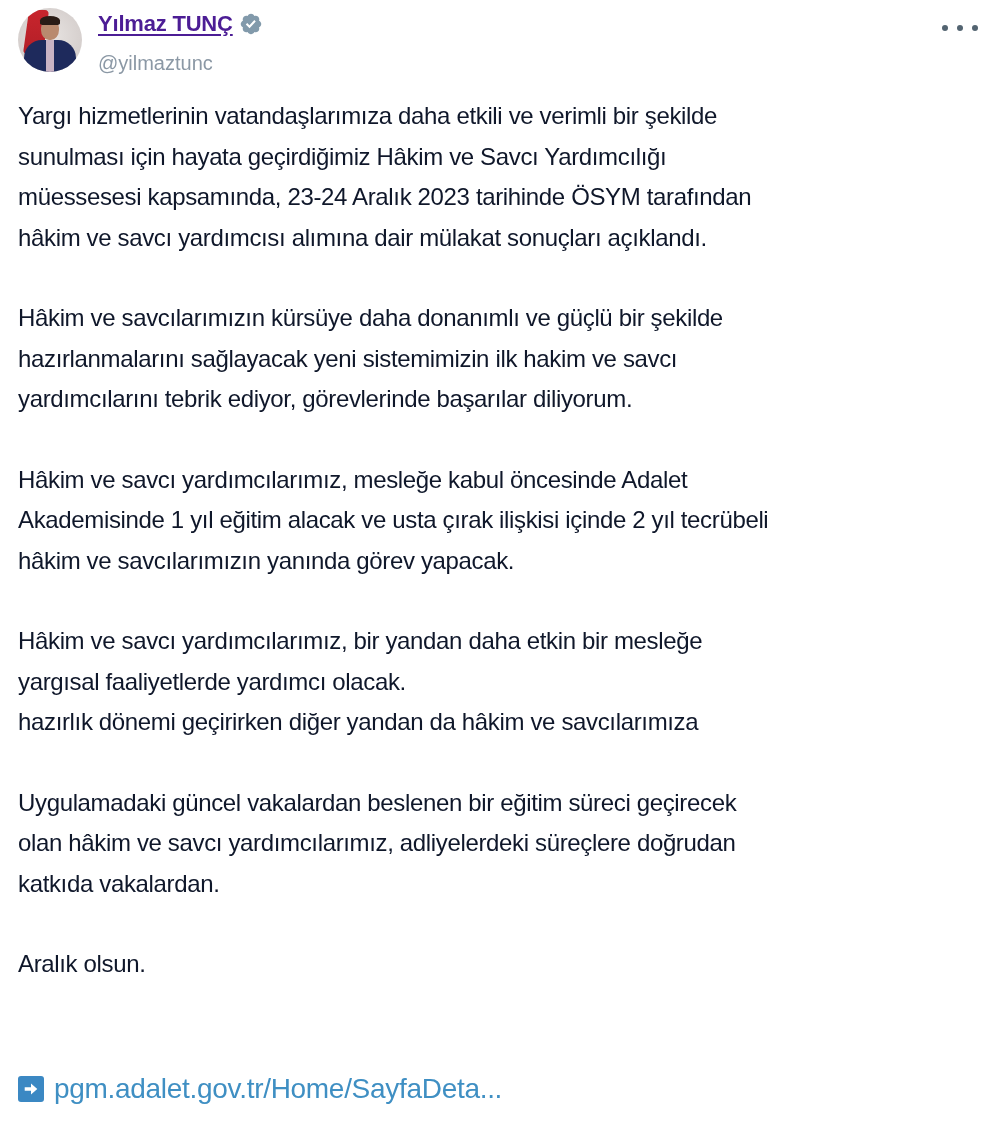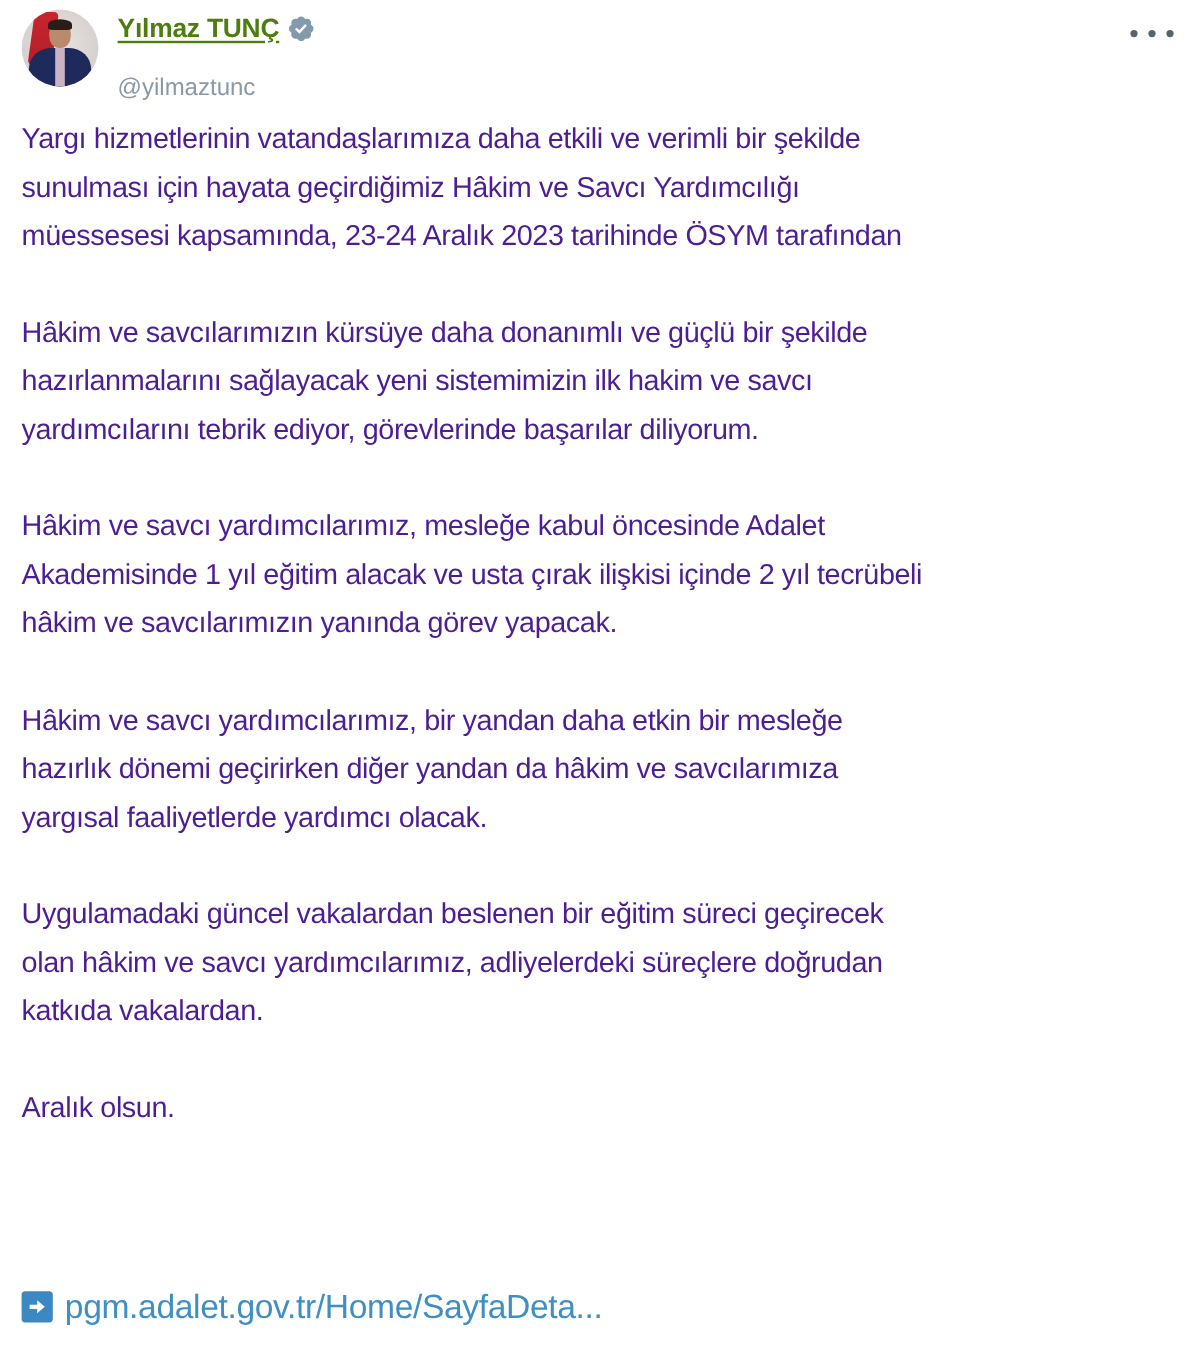--- a/index.html
+++ b/index.html
@@ -83,33 +83,33 @@
       top: 2px;
     }
     .name-row {
       display: flex;
       align-items: center;
       height: 28px;
     }
     .display-name {
       font-size: 22px;
       font-weight: bold;
-      color: #4d7c0f;
+      color: #4c1d95;
       text-decoration: underline;
       text-underline-offset: 3px;
       letter-spacing: -0.2px;
     }
     .verified {
       margin-left: 6px;
       width: 24px;
       height: 24px;
       display: inline-block;
     }
     .handle {
-      margin-top: 24px;
+      margin-top: 14px;
       font-size: 20px;
       color: #8b98a5;
     }
     .more {
       position: absolute;
       right: 12px;
       top: 10px;
       width: 36px;
       height: 20px;
       display: flex;
@@ -124,21 +124,21 @@
       background: #536471;
       display: block;
     }
     .tweet-body {
       position: absolute;
       left: 18px;
       top: 96px;
       width: 970px;
       font-size: 24px;
       line-height: 40.5px;
-      color: #4c1d95;
+      color: #0f172a;
       letter-spacing: -0.35px;
     }
     .para {
       margin: 0 0 40px 0;
     }
     .line {
       display: block;
       white-space: nowrap;
     }
     .link-row {
@@ -198,35 +198,36 @@
     <span></span>
     <span></span>
   </div>
 </div>
 
 <div class="tweet-body">
   <p class="para">
     <span class="line">Yargı hizmetlerinin vatandaşlarımıza daha etkili ve verimli bir şekilde</span>
     <span class="line">sunulması için hayata geçirdiğimiz Hâkim ve Savcı Yardımcılığı</span>
     <span class="line">müessesesi kapsamında, 23-24 Aralık 2023 tarihinde ÖSYM tarafından</span>
+    <span class="line">hâkim ve savcı yardımcısı alımına dair mülakat sonuçları açıklandı.</span>
   </p>
   <p class="para">
     <span class="line">Hâkim ve savcılarımızın kürsüye daha donanımlı ve güçlü bir şekilde</span>
     <span class="line">hazırlanmalarını sağlayacak yeni sistemimizin ilk hakim ve savcı</span>
     <span class="line">yardımcılarını tebrik ediyor, görevlerinde başarılar diliyorum.</span>
   </p>
   <p class="para">
     <span class="line">Hâkim ve savcı yardımcılarımız, mesleğe kabul öncesinde Adalet</span>
     <span class="line">Akademisinde 1 yıl eğitim alacak ve usta çırak ilişkisi içinde 2 yıl tecrübeli</span>
     <span class="line">hâkim ve savcılarımızın yanında görev yapacak.</span>
   </p>
   <p class="para">
     <span class="line">Hâkim ve savcı yardımcılarımız, bir yandan daha etkin bir mesleğe</span>
+    <span class="line">yargısal faaliyetlerde yardımcı olacak.</span>
     <span class="line">hazırlık dönemi geçirirken diğer yandan da hâkim ve savcılarımıza</span>
-    <span class="line">yargısal faaliyetlerde yardımcı olacak.</span>
   </p>
   <p class="para">
     <span class="line">Uygulamadaki güncel vakalardan beslenen bir eğitim süreci geçirecek</span>
     <span class="line">olan hâkim ve savcı yardımcılarımız, adliyelerdeki süreçlere doğrudan</span>
     <span class="line">katkıda vakalardan.</span>
   </p>
   <p class="para">
     <span class="line">Aralık olsun.</span>
   </p>
 </div>

